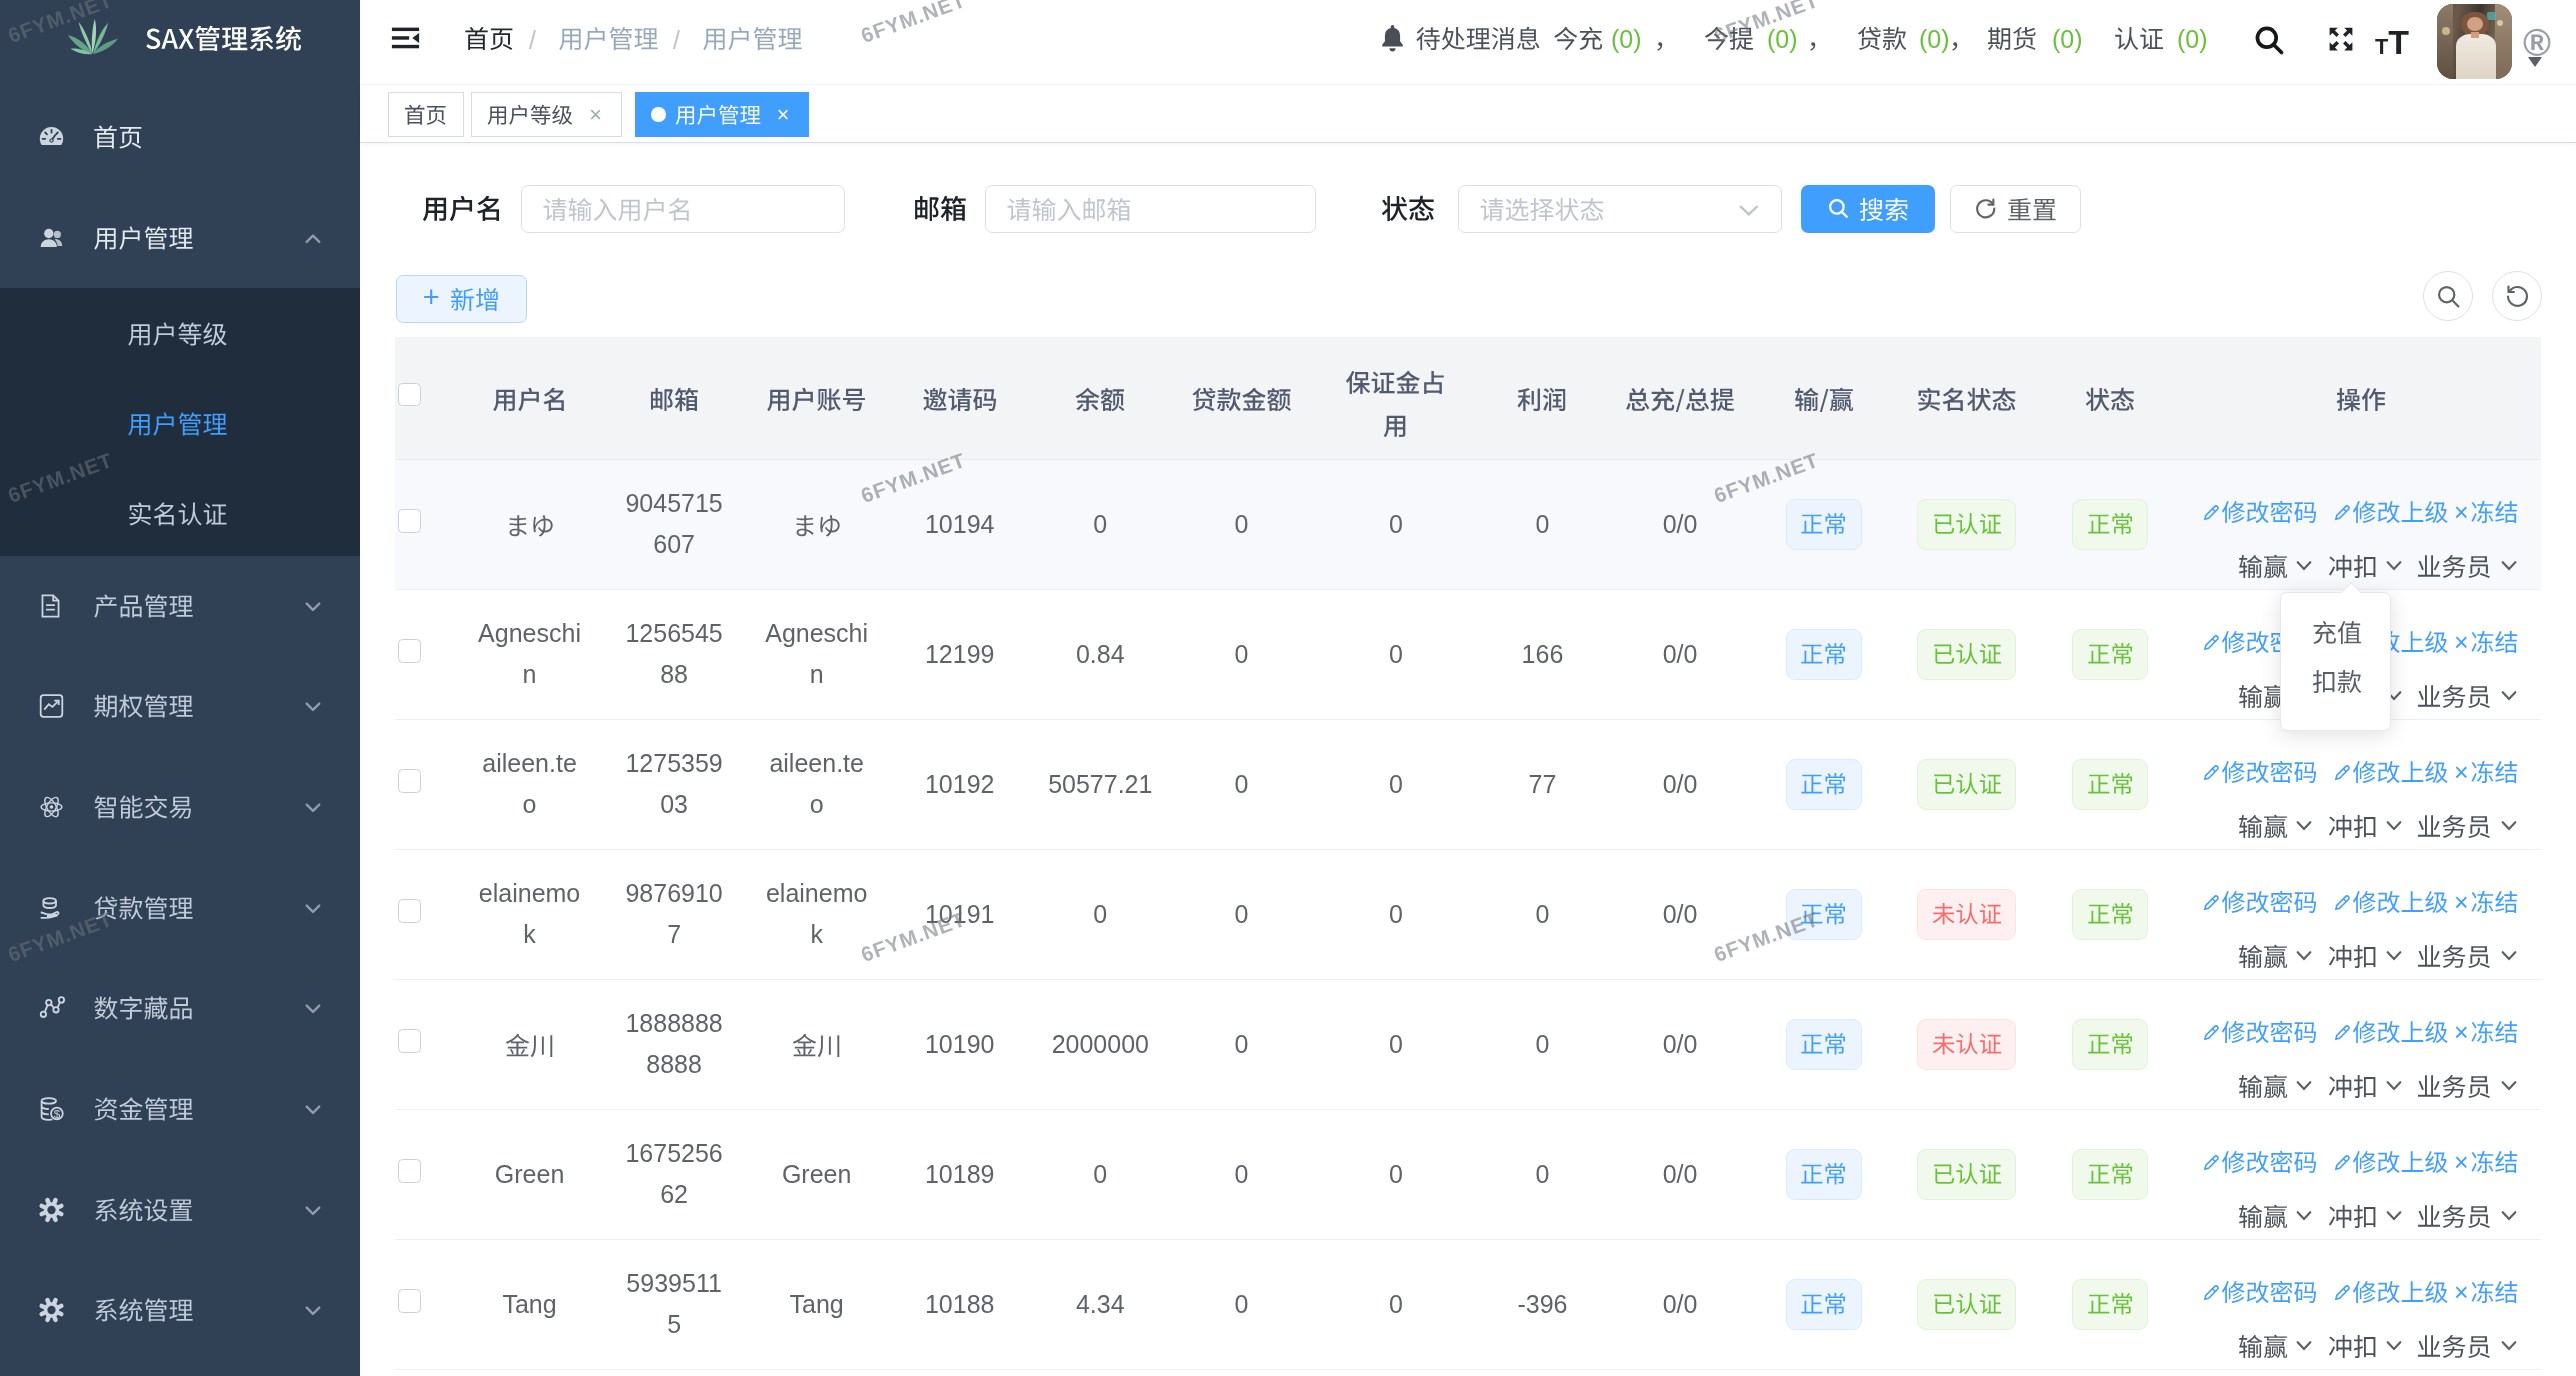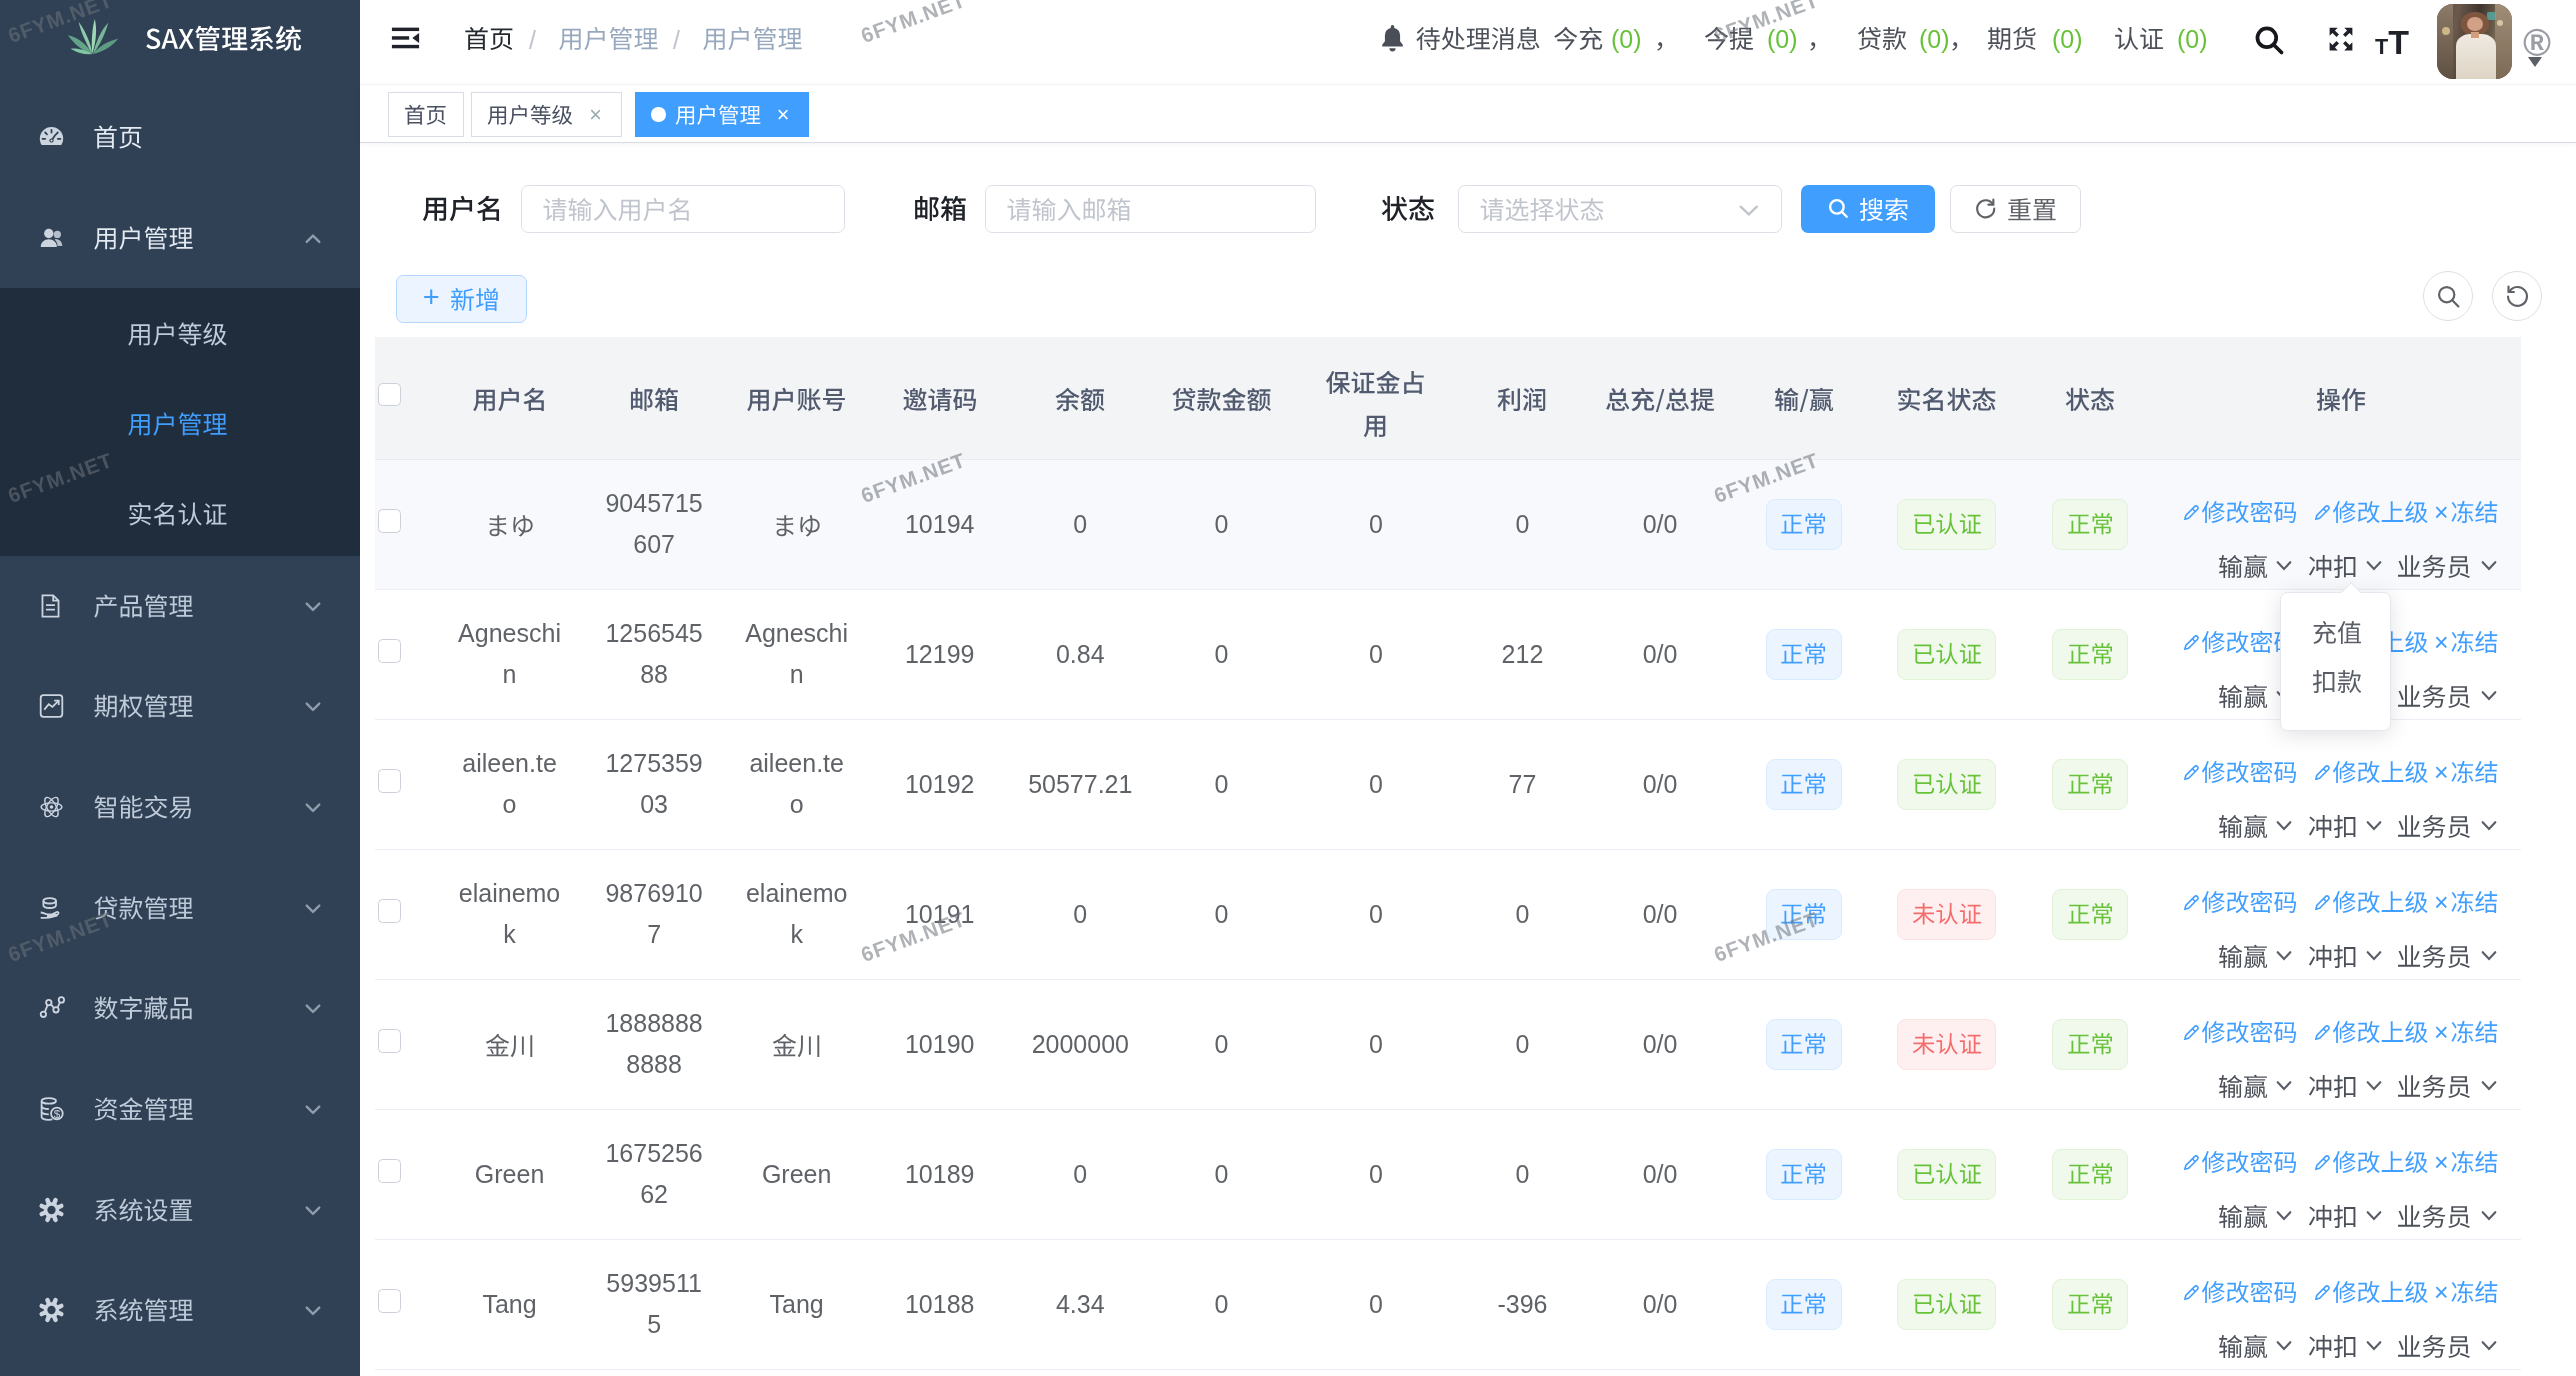--- a/index.html
+++ b/index.html
@@ -23,21 +23,21 @@
 .tag.act{background:#409eff;border-color:#409eff;color:#fff}
 .dot{width:14.4px;height:14.4px;border-radius:50%;background:#fff;margin-right:9px}
 .tx{margin-left:16px;margin-right:3.6px;font-size:20px;color:#495060;line-height:1}
 
 .inp{position:absolute;height:48px;border:1.8px solid #dcdfe6;border-radius:7.2px;background:#fff;
  display:flex;align-items:center;padding-left:20px}
 .btn{position:absolute;height:48px;border-radius:7.2px;display:flex;align-items:center;justify-content:center}
 .circ{position:absolute;width:50px;height:50px;border-radius:50%;border:1.8px solid #dcdfe6;background:#fff;
  display:flex;align-items:center;justify-content:center}
 
-table{position:absolute;left:375px;top:337px;width:2146px;border-collapse:collapse;table-layout:fixed}
+table{position:absolute;left:395px;top:337px;width:2146px;border-collapse:collapse;table-layout:fixed}
 td,th{text-align:center;vertical-align:middle;font-size:25px;color:#5f6368;line-height:36px;overflow:hidden;padding:0}
 thead td{background:#f3f4f6;height:122px;color:#515a6e;border-bottom:1.8px solid #e8eaec;line-height:43px}
 tbody td{height:129px;border-bottom:1.8px solid #ebeef5;line-height:41px}
 tbody tr.r1 td{background:#f7f9fc}
 .cb{display:inline-block;width:23.4px;height:23.4px;border:1.8px solid #ccd0d9;border-radius:4.5px;background:#fff}
 .badge{display:inline-flex;align-items:center;justify-content:center;height:51px;border-radius:9px;padding:0 13.5px}
 .bblue{background:#ecf5ff;border:1.8px solid #d9ecff}
 .bgreen{background:#f0f9eb;border:1.8px solid #e1f3d8}
 .bred{background:#fef0f0;border:1.8px solid #fde2e2}
 .aw{position:relative;width:100%;height:129px}
@@ -925,21 +925,21 @@
         </tr>
         <tr>
           <td style="text-align:left;padding-left:2.7px"><span class="cb"></span></td>
           <td>Agneschi<br>n</td>
           <td>1256545<br>88</td>
           <td>Agneschi<br>n</td>
           <td>12199</td>
           <td>0.84</td>
           <td>0</td>
           <td>0</td>
-          <td>212</td>
+          <td>166</td>
           <td>0/0</td>
           <td><span class="badge bblue">
               <svg width="47" height="23.4" viewBox="0 0 52.0 26">
                 <g fill="#409eff" transform="translate(0,22.88) scale(0.02600,-0.02600)">
                   <use href="#q95" x="0"></use>
                   <use href="#q96" x="1000"></use>
                 </g>
               </svg>
             </span></td>
           <td><span class="badge bgreen">

